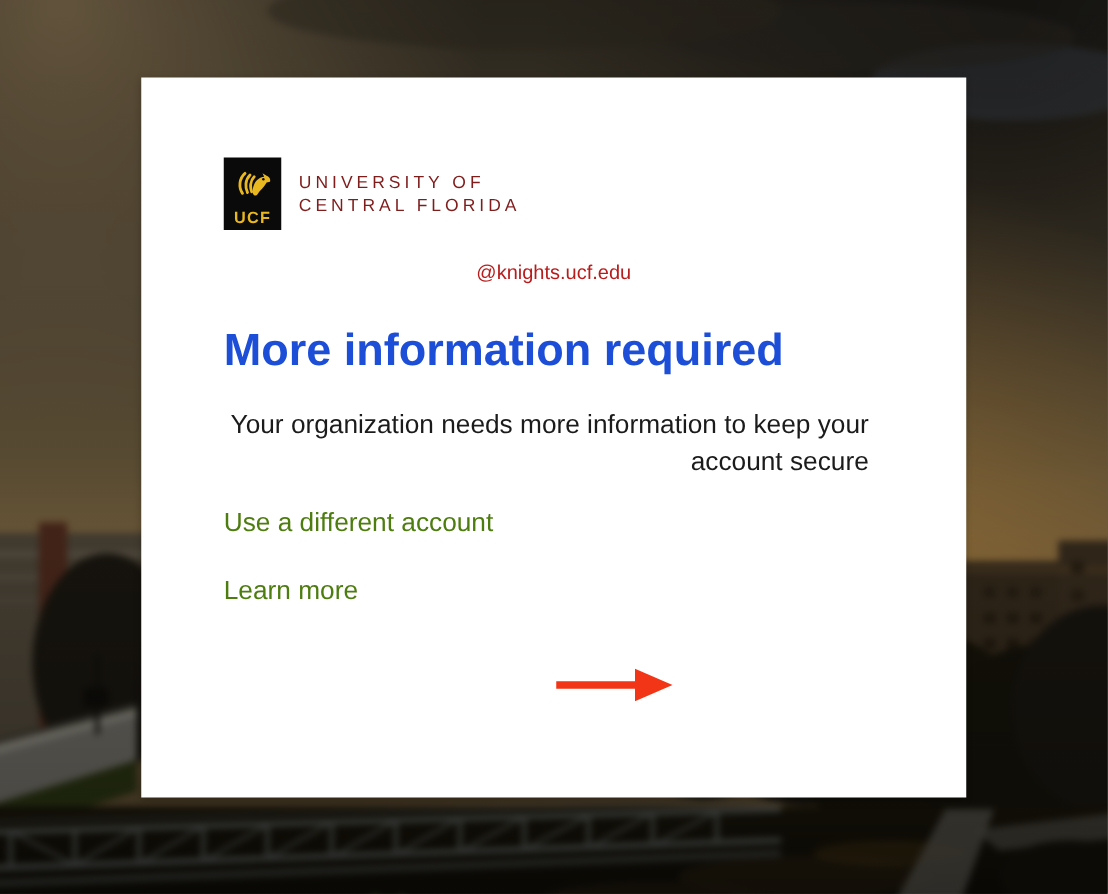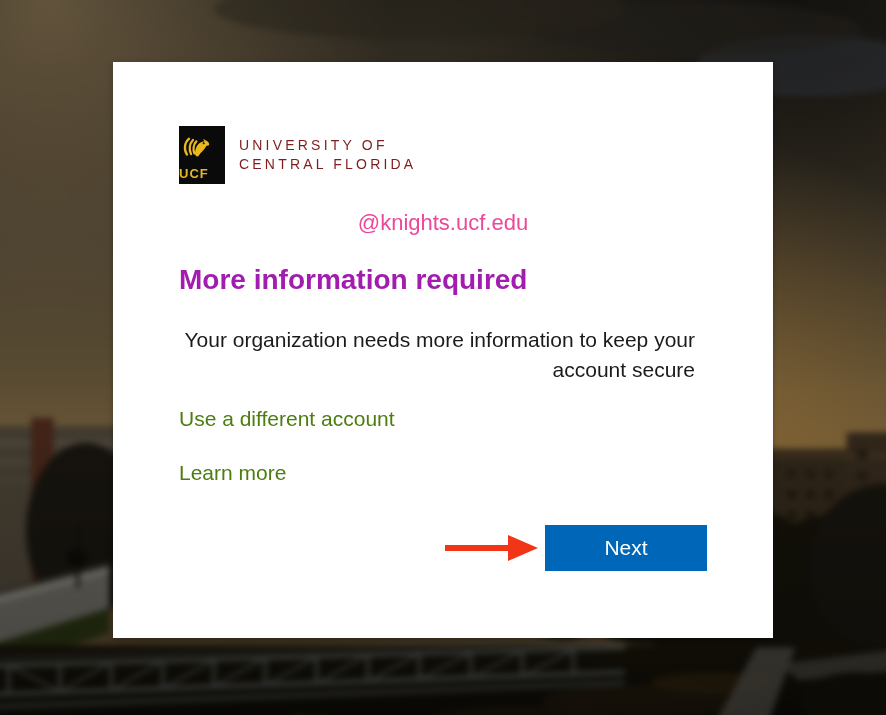--- a/index.html
+++ b/index.html
@@ -17,31 +17,31 @@
   .bg svg { display: block; width: 100%; height: 100%; }
   .bg-dim { position: absolute; inset: 0;
         background: linear-gradient(180deg, rgba(0,0,0,0.10) 0%, rgba(0,0,0,0.18) 60%, rgba(0,0,0,0.38) 100%); }
 
   
   .card { position: absolute; left: 113px; top: 62px; width: 660px; height: 576px;
           background: #ffffff; box-shadow: 0 2px 6px rgba(0,0,0,0.25); }
 
   .logo { position: absolute; left: 66px; top: 64px; display: flex; align-items: center; }
   .badge { width: 46px; height: 58px; background: #0a0a0a; display: flex; flex-direction: column;
-           justify-content: center; padding-top: 4px; box-sizing: border-box; }
+           align-items: center; justify-content: center; padding-top: 4px; box-sizing: border-box; }
   .badge svg { width: 32px; height: 32px; }
   .badge-text { color: #e9b71f; font-size: 13px; font-weight: 700; letter-spacing: 1px; line-height: 15px; }
   .wordmark { margin-left: 14px; color: #7f1d1d; font-size: 14px; font-weight: 400;
               letter-spacing: 3.2px; line-height: 19px; white-space: nowrap; }
 
   .identity { position: absolute; left: 0; top: 148px; width: 100%; text-align: center;
-              font-size: 22px; color: #ec4899; }
+              font-size: 16px; color: #b91c1c; }
 
   .heading { position: absolute; left: 66px; top: 196px; margin: 0;
-             font-size: 28px; line-height: 44px; font-weight: 600; color: #a21caf; }
+             font-size: 36px; line-height: 44px; font-weight: 600; color: #1d4ed8; }
 
   .body-text { position: absolute; left: 66px; top: 263px; margin: 0; width: 516px;
                font-size: 21px; line-height: 30px; color: #1b1b1b; text-align: right; }
 
   .link { position: absolute; left: 66px; color: #4d7c0f; font-size: 21px; line-height: 26px;
           text-decoration: none; cursor: pointer; }
   .link-1 { top: 344px; }
   .link-2 { top: 398px; }
 
   .next-btn { position: absolute; left: 432px; top: 463px; width: 162px; height: 46px;
@@ -201,21 +201,20 @@
 
     <div class="identity">@knights.ucf.edu</div>
 
     <h1 class="heading">More information required</h1>
 
     <p class="body-text">Your organization needs more information to keep your account secure</p>
 
     <a class="link link-1" href="#">Use a different account</a>
     <a class="link link-2" href="#">Learn more</a>
 
-    <button class="next-btn">Next</button>
 
     <svg class="arrow" viewBox="0 0 98 30">
       <rect x="2" y="12" width="66" height="6" fill="#F23517"></rect>
       <polygon points="65,2 95,15 65,28" fill="#F23517"></polygon>
     </svg>
 
   </div>
 </div>
 
 </body></html>

